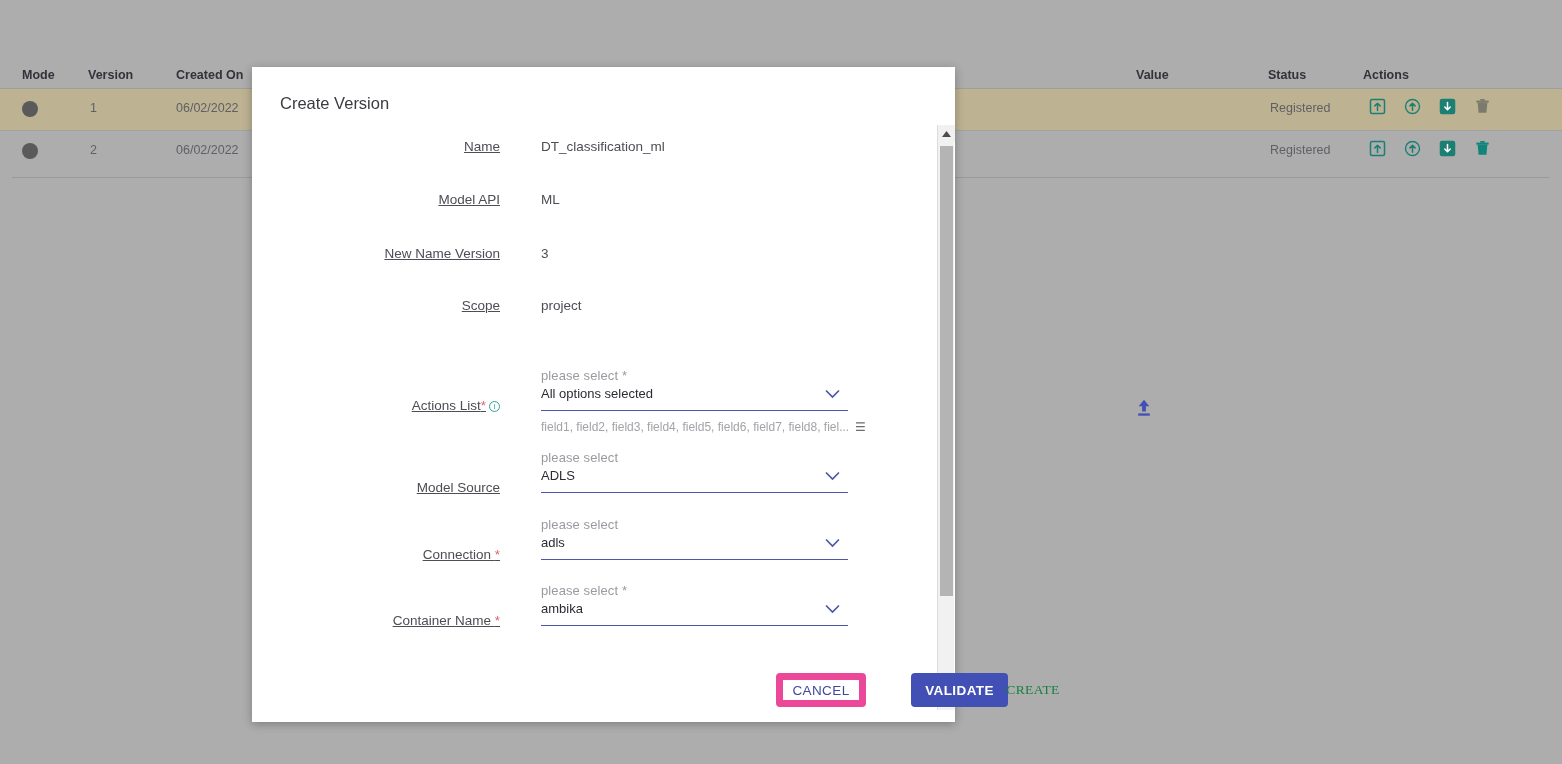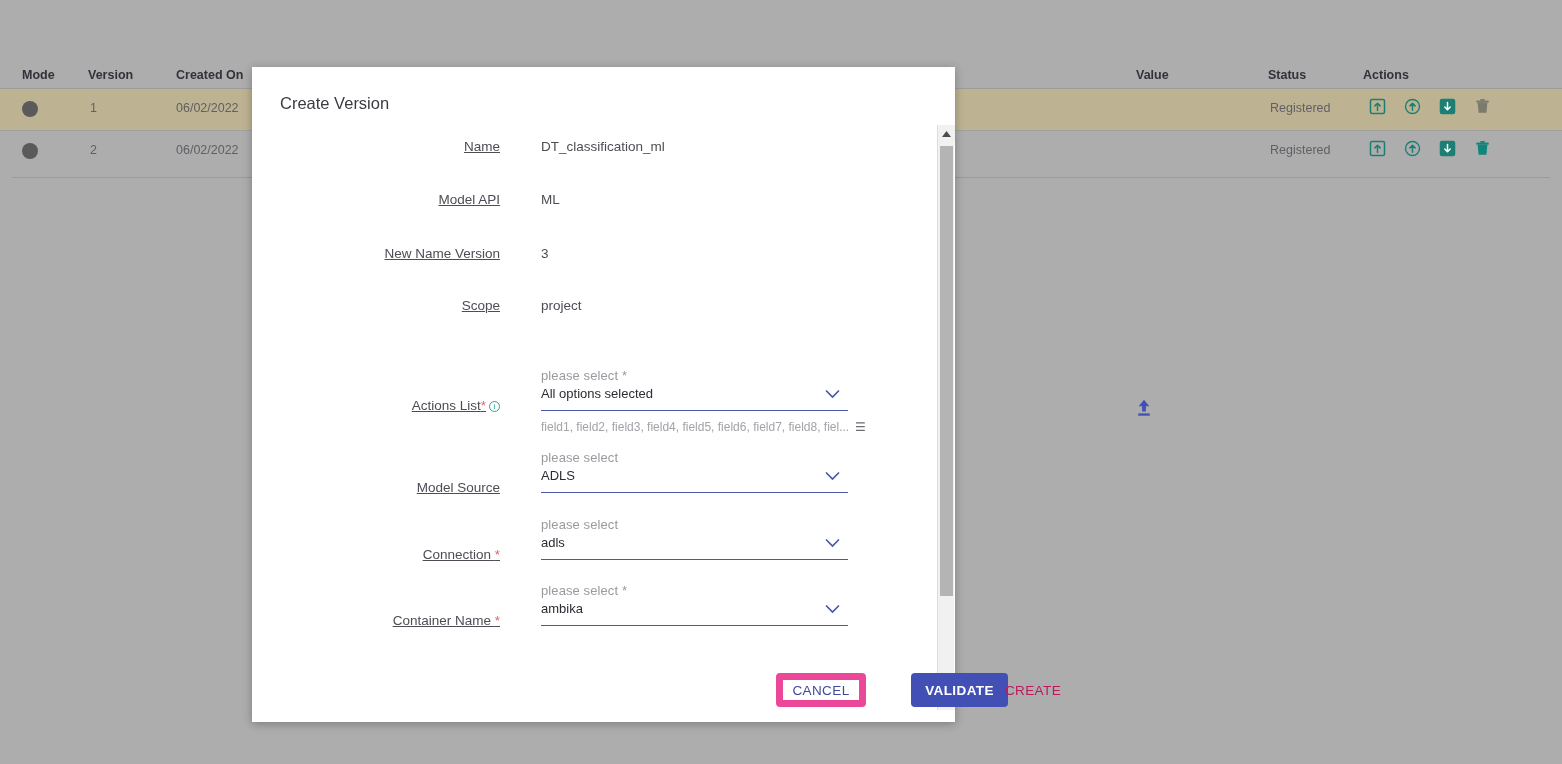--- a/index.html
+++ b/index.html
@@ -158,21 +158,21 @@
   .btn-cancel {
     left: 524px; width: 90px;
     border: 7px solid #ec4899; background: #fff; color: #4049a0;
   }
   .btn-validate {
     left: 626px; width: 97px;
     border: none; background: #4250b5; color: #fff; font-weight: bold; margin-left: 33px;
   }
   .btn-create {
     left: 740px; width: 82px;
-    border: none; background: transparent; color: #be185d;
+    border: none; background: transparent; color: #15803d; font-family: Liberation Serif, serif;
   }
 </style>
 </head>
 <body>
 
 <div class="top-strip"></div>
 
 <div class="page">
 
 

